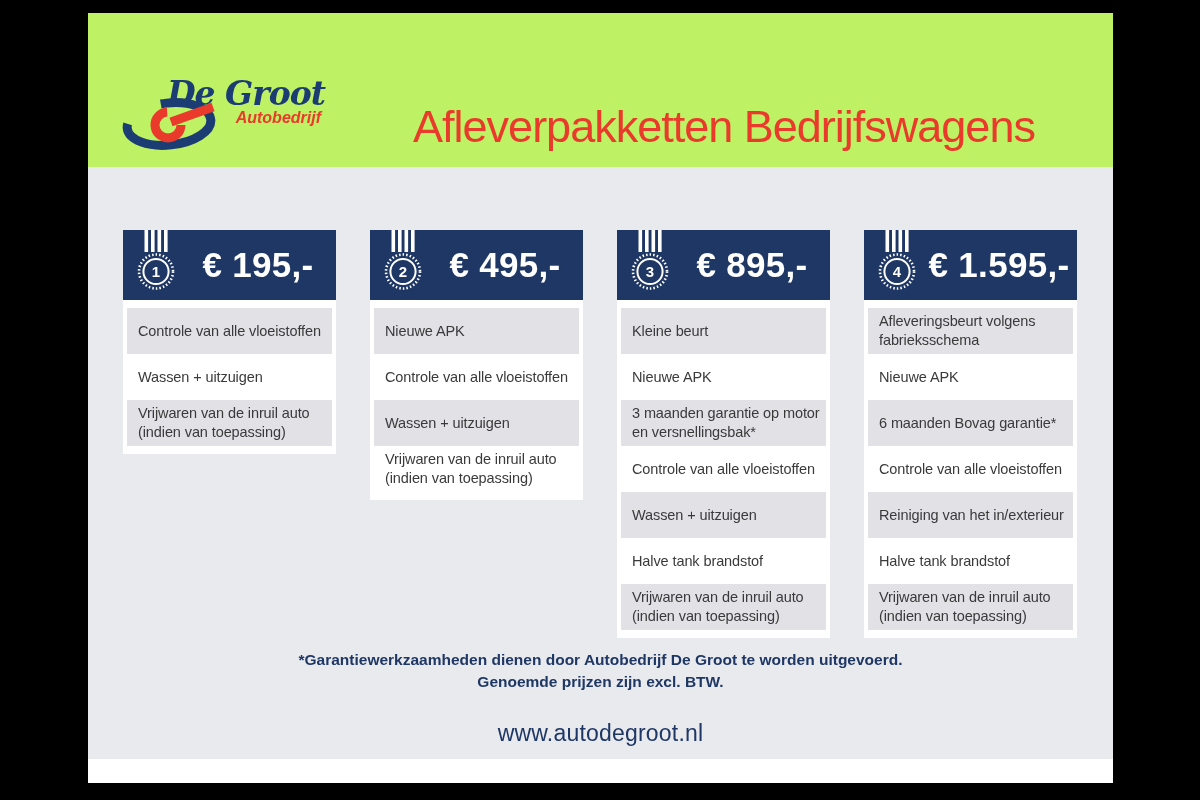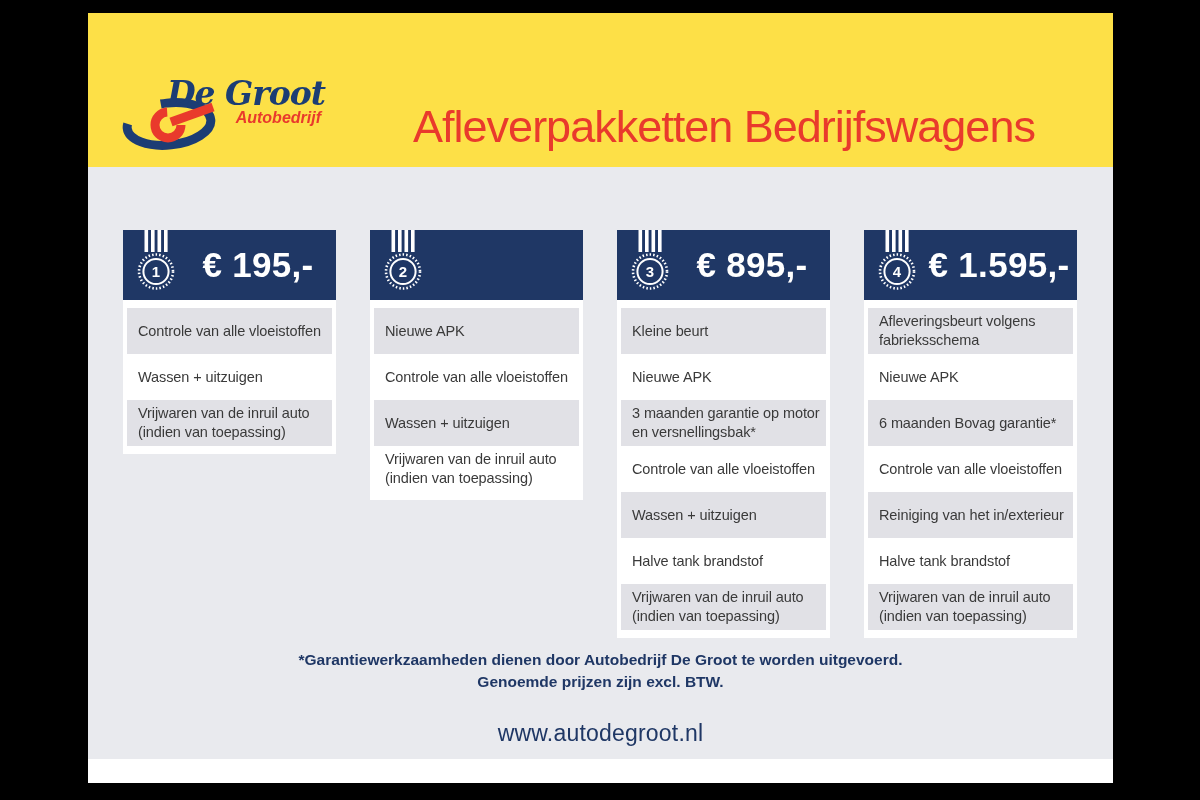--- a/index.html
+++ b/index.html
@@ -9,21 +9,21 @@
     font-family:"Liberation Sans", sans-serif;
     position:relative;
     overflow:hidden;
   }
   .page {
     position:absolute; left:88px; top:13px;
     width:1025px; height:770px;
     background:#ffffff;
   }
   
-  .hdr { position:absolute; top:0; left:0; right:0; height:154px; background:#fde047; }
+  .hdr { position:absolute; top:0; left:0; right:0; height:154px; background:#bef264; }
   .logo { position:absolute; left:37px; top:63px; width:210px; height:80px; }
   .logo-mark { position:absolute; left:-6px; top:18px; }
   .brand-name {
     position:absolute; left:42px; top:-2px;
     font-family:"DejaVu Serif", serif; font-style:italic; font-weight:700;
     font-size:33px; letter-spacing:-1px; color:#1c3d74; white-space:nowrap;
   }
   .brand-sub {
     position:absolute; right:14px; top:33px;
     font-style:italic; font-weight:700; font-size:16px; color:#e93a2c; white-space:nowrap;
@@ -121,20 +121,21 @@
         <g fill="#ffffff">
           <rect x="12.5" y="0" width="3.6" height="22"></rect>
             <rect x="19" y="0" width="3.6" height="22"></rect>
           <rect x="25.5" y="0" width="3.6" height="22"></rect>
             <rect x="32" y="0" width="3.6" height="22"></rect>
         </g>
         <circle cx="24" cy="41.5" r="17" fill="none" stroke="#ffffff" stroke-width="2.6" stroke-dasharray="1.5 2.1"></circle>
         <circle cx="24" cy="41.5" r="12.6" fill="none" stroke="#ffffff" stroke-width="2"></circle>
         <text x="24" y="47" text-anchor="middle" font-size="15" font-weight="bold" fill="#ffffff">2</text>
       </svg>
+      <div class="price">€ 495,-</div>
     </div>
     <div class="card-body">
       <div class="row">Nieuwe APK</div>
       <div class="row">Controle van alle vloeistoffen</div>
       <div class="row">Wassen + uitzuigen</div>
       <div class="row">Vrijwaren van de inruil auto (indien van toepassing)</div>
     </div>
   </section>
 
   <section class="card card3">

